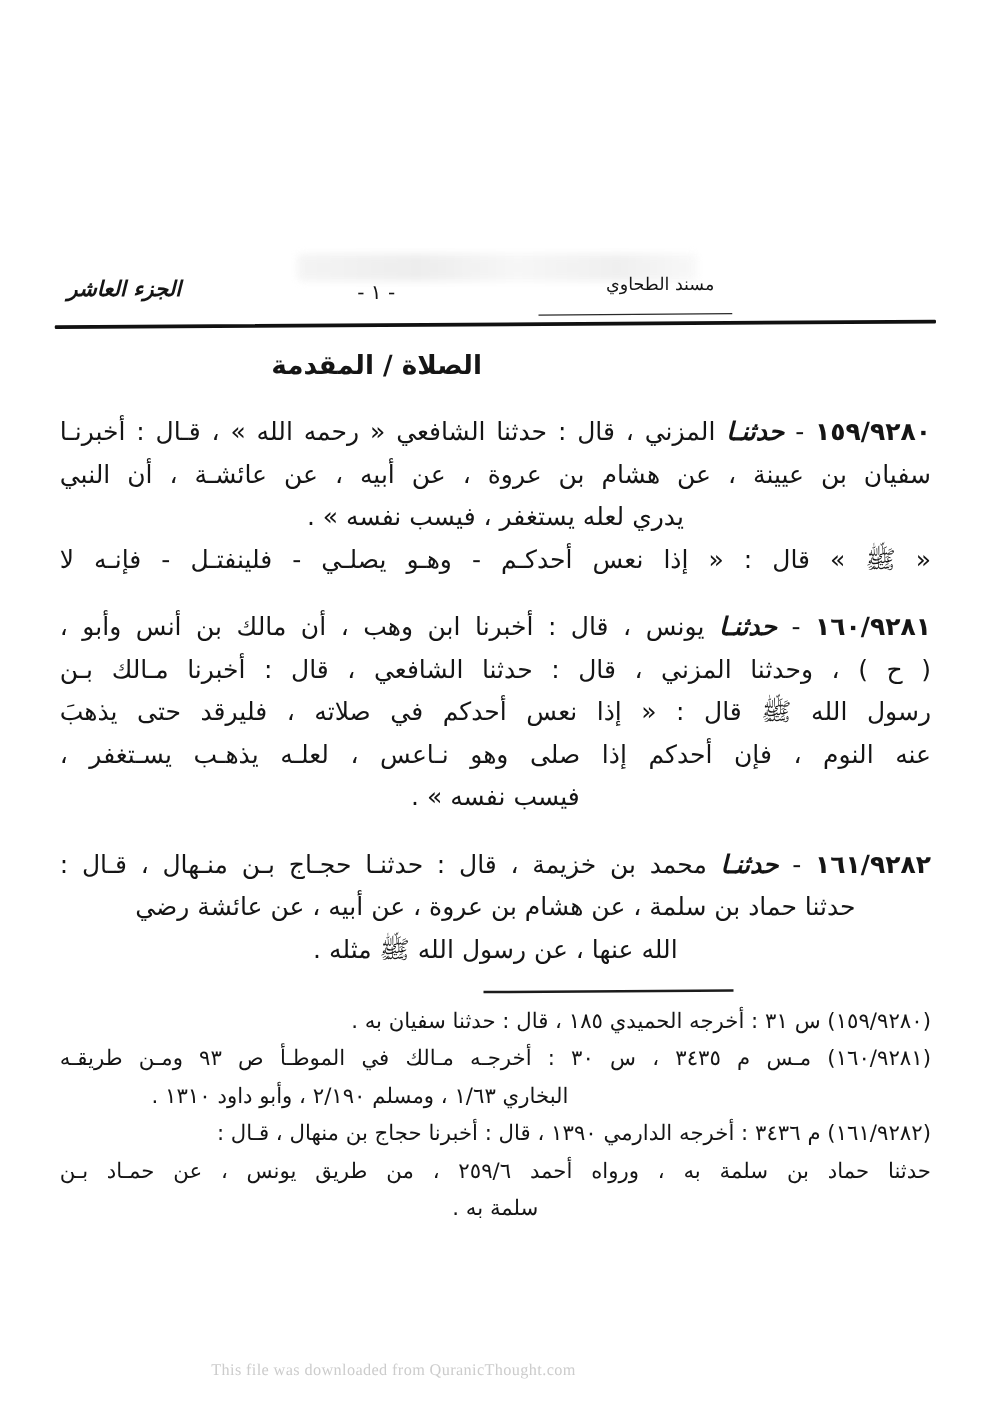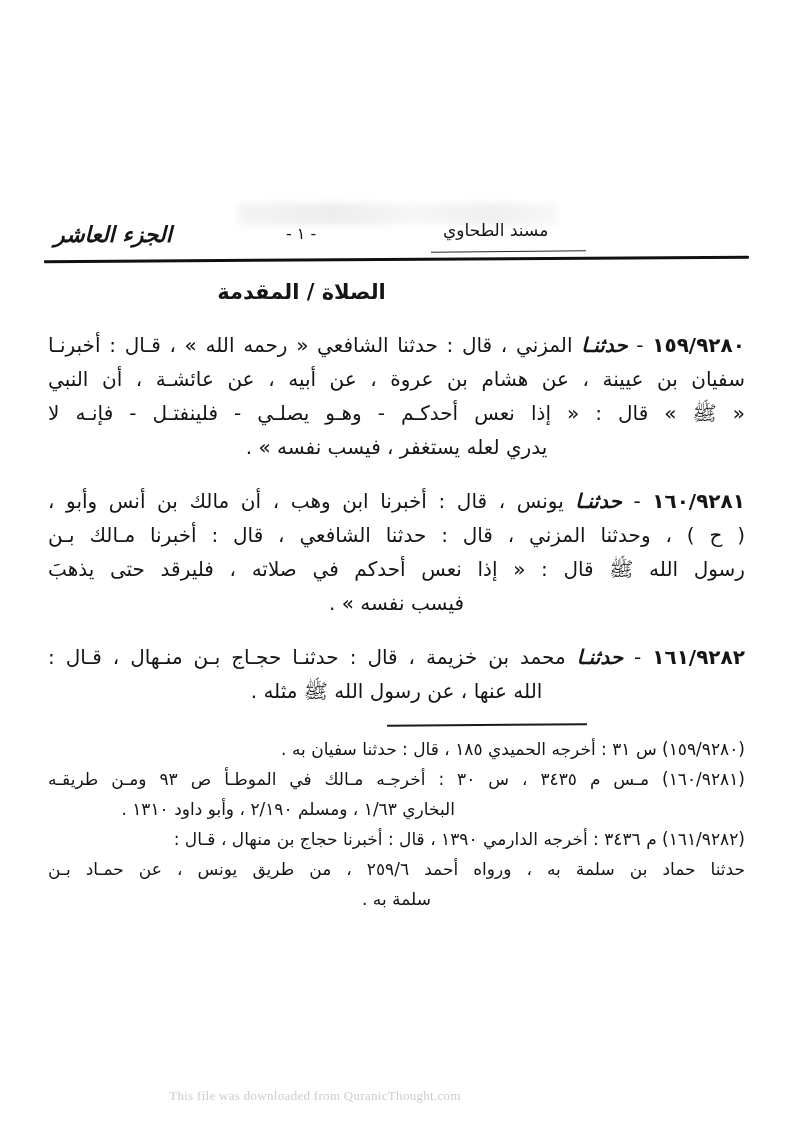--- a/index.html
+++ b/index.html
@@ -16,23 +16,23 @@
   
   .ghost{
     position:absolute;top:203px;left:238px;width:320px;height:22px;
     background:linear-gradient(90deg,#f2f2f2 0%,#e9e9e9 30%,#f5f5f5 55%,#ececec 80%,#f7f7f7 100%);
     filter:blur(3px);opacity:.8;border-radius:4px;
   }
   .page-header{
     position:relative;height:36px;margin-top:220px;
     font-size:16px;
   }
-  .hdr-left{position:absolute;left:6px;top:2px;font-weight:bold;font-style:italic;font-size:22px;}
+  .hdr-left{position:absolute;left:6px;top:2px;font-weight:bold;font-style:italic;font-size:17px;}
   .hdr-center{position:absolute;left:238px;top:4px;letter-spacing:2px;}
-  .hdr-right{position:absolute;left:395px;top:0;font-size:17px;}
+  .hdr-right{position:absolute;left:437px;top:0;font-size:14px;}
   .hdr-underline{position:absolute;left:383px;top:31px;width:155px;height:1px;background:#2a2a2a;transform:rotate(-0.5deg);}
   .rule{height:3px;background:#111;margin:2px -4px 0 -4px;transform:rotate(-0.35deg);border-radius:1px;}
   .page-title{
     text-align:center;font-weight:bold;font-size:21px;
     margin-top:19px;transform:translateX(-95px);
   }
   .hadiths{margin-top:24px;}
   .hadith{margin-bottom:12px;margin-top:20px;}
   .bline{font-size:20px;line-height:34px;}
   .bline.j{text-align:justify;text-align-last:justify;}
@@ -70,31 +70,33 @@
       <span class="hdr-underline"></span>
     </div>
     <div class="rule"></div>
 
     <div class="page-title">الصلاة / المقدمة</div>
 
     <div class="hadiths" id="hadiths">
         <div class="hadith">
           <div class="bline j"><span class="num">١٥٩/٩٢٨٠</span><span> - </span><span class="opener">حدثنـا</span><span> المزني ، قال : حدثنا الشافعي « رحمه الله » ، قـال : أخبرنـا</span></div>
           <div class="bline j">سفيان بن عيينة ، عن هشام بن عروة ، عن أبيه ، عن عائشـة ، أن النبي</div>
+          <div class="bline c">يدري لعله يستغفر ، فيسب نفسه » .</div>
           <div class="bline j">« ﷺ » قال : « إذا نعس أحدكـم - وهـو يصلـي - فلينفتـل - فإنـه لا</div>
-          <div class="bline c">يدري لعله يستغفر ، فيسب نفسه » .</div>
         </div>
         <div class="hadith">
           <div class="bline j"><span class="num">١٦٠/٩٢٨١</span><span> - </span><span class="opener">حدثنـا</span><span> يونس ، قال : أخبرنا ابن وهب ، أن مالك بن أنس وأبو ،</span></div>
           <div class="bline j">( ح ) ، وحدثنا المزني ، قال : حدثنا الشافعي ، قال : أخبرنا مـالك بـن</div>
           <div class="bline j">رسول الله ﷺ قال : « إذا نعس أحدكم في صلاته ، فليرقد حتى يذهبَ</div>
+          <div class="bline j">عنه النوم ، فإن أحدكم إذا صلى وهو نـاعس ، لعلـه يذهـب يسـتغفر ،</div>
           <div class="bline c">فيسب نفسه » .</div>
         </div>
         <div class="hadith">
           <div class="bline j"><span class="num">١٦١/٩٢٨٢</span><span> - </span><span class="opener">حدثنـا</span><span> محمد بن خزيمة ، قال : حدثنـا حجـاج بـن منـهال ، قـال :</span></div>
+          <div class="bline c">حدثنا حماد بن سلمة ، عن هشام بن عروة ، عن أبيه ، عن عائشة رضي</div>
           <div class="bline c">الله عنها ، عن رسول الله ﷺ مثله .</div>
         </div>
       </div>
 
     <div class="fn-sep"></div>
     <div class="footnotes" id="footnotes">
         <div class="fline s">(١٥٩/٩٢٨٠) س ٣١ : أخرجه الحميدي ١٨٥ ، قال : حدثنا سفيان به .</div>
         <div class="fline j">(١٦٠/٩٢٨١) مـس م ٣٤٣٥ ، س ٣٠ : أخرجـه مـالك في الموطـأ ص ٩٣ ومـن طريقـه</div>
         <div class="fline ind">البخاري ١/٦٣ ، ومسلم ٢/١٩٠ ، وأبو داود ١٣١٠ .</div>
         <div class="fline s">(١٦١/٩٢٨٢) م ٣٤٣٦ : أخرجه الدارمي ١٣٩٠ ، قال : أخبرنا حجاج بن منهال ، قـال :</div>

